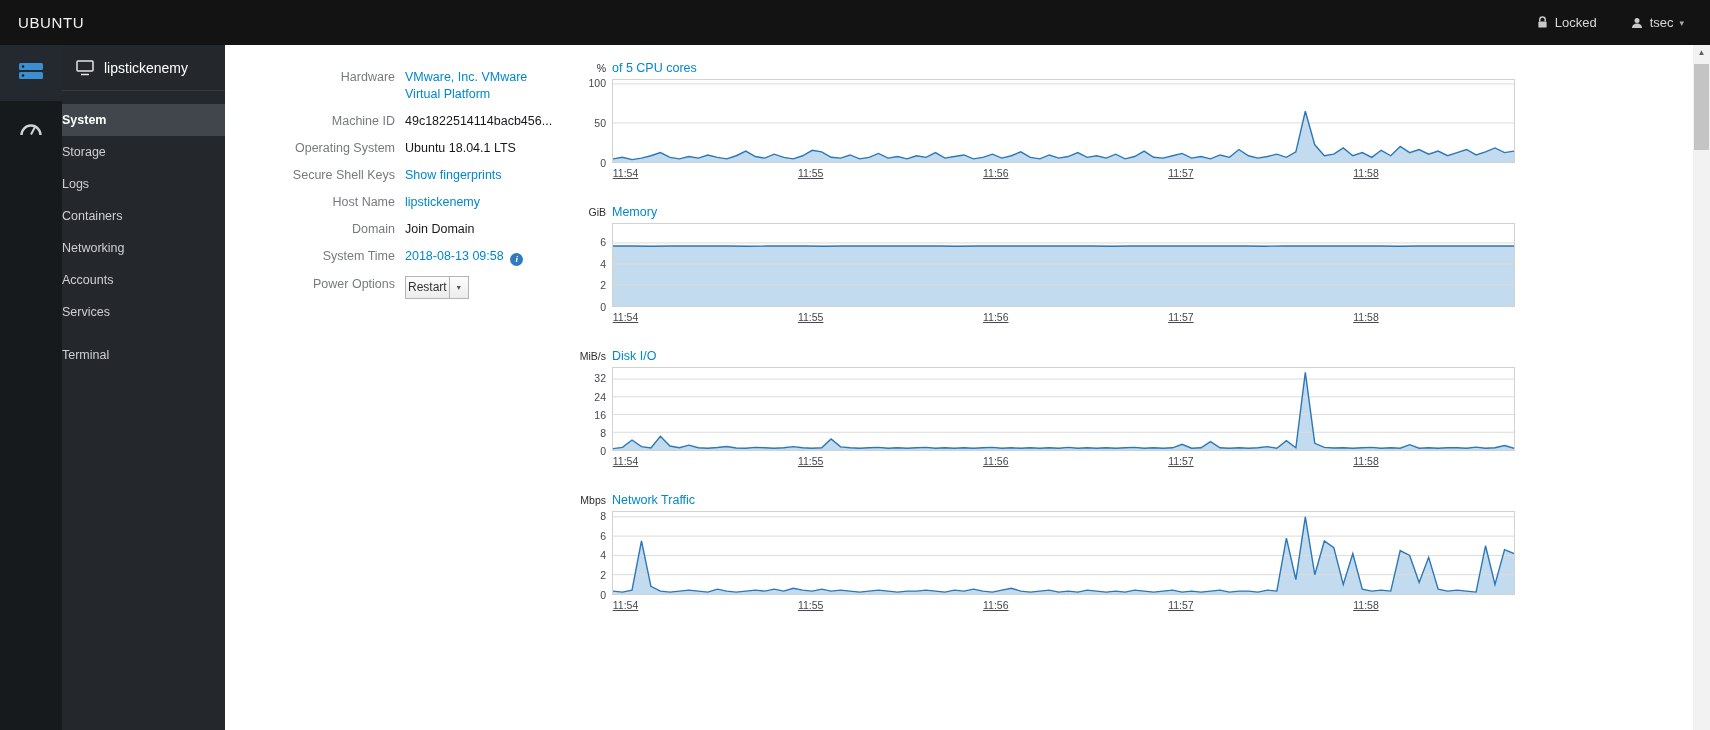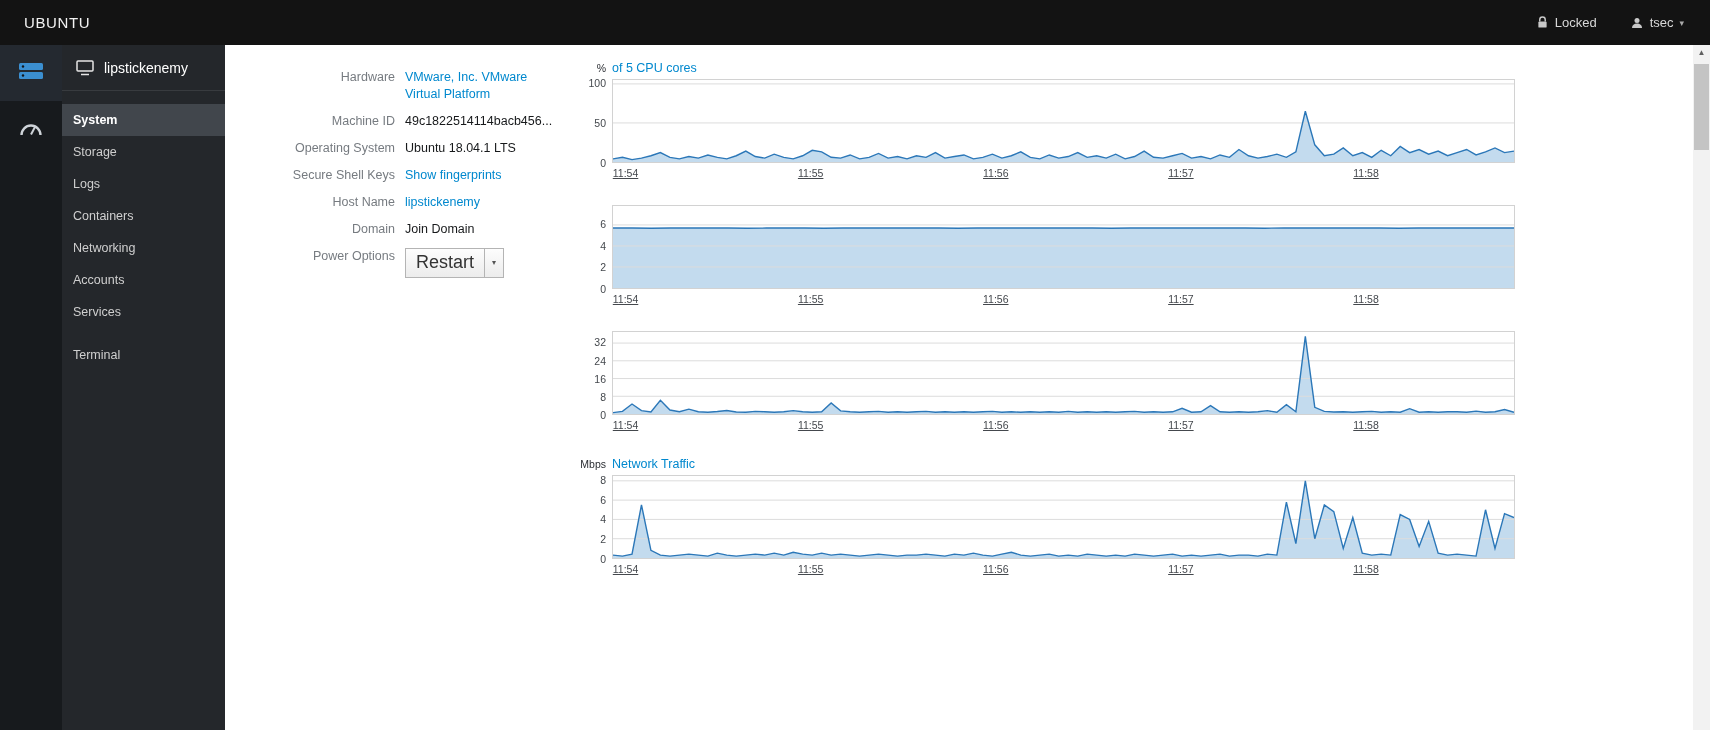--- a/index.html
+++ b/index.html
@@ -2,58 +2,58 @@
 <html style="--accent: #0088ce; --topbar-bg: #131313; --sidebar-bg: #24272b; --strip-bg: #171a1d; --active-bg: #41464c;"><head>
 <meta charset="utf-8">
 <style>
   * { margin:0; padding:0; box-sizing:border-box; }
   html,body { width:1710px; height:730px; overflow:hidden; background:#fff;
               font-family:"Liberation Sans", sans-serif; }
 
   
   .topbar { position:absolute; left:0; top:0; width:1710px; height:45px;
             background:var(--topbar-bg,#131313); display:flex; align-items:center; z-index:6; }
-  .brand { margin-left:24px; font-size:15px; letter-spacing:.6px; color:#f2f2f2; }
+  .brand { margin-left:18px; font-size:15px; letter-spacing:.6px; color:#f2f2f2; }
   .topbar-right { margin-left:auto; display:flex; height:100%; margin-right:18px; }
   .locked { display:flex; align-items:center; font-size:13px; color:#d8d8d8; padding:0 20px; cursor:pointer; }
   .locked .ticon, .user-menu .ticon { display:inline-flex; margin-right:7px; }
   .user-menu { display:flex; align-items:center; font-size:13px; color:#d8d8d8; height:100%;
                padding:0 8px 0 14px; cursor:pointer; }
   .caret-glyph { font-size:9px; color:#aaa; margin-left:6px; }
 
   
   .iconstrip { position:absolute; left:0; top:45px; bottom:0; width:62px; background:var(--strip-bg,#171a1d); }
   .icon-cell { height:56px; display:flex; align-items:center; justify-content:center; cursor:pointer; }
   .icon-cell.active { background:#242930; }
 
   
   .sidebar { position:absolute; left:62px; top:45px; bottom:0; width:163px;
              background:var(--sidebar-bg,#24272b); color:#d5d5d5; }
   .host-header { display:flex; align-items:center; padding:15px 12px 14px 14px;
                  color:#fff; font-size:14px; border-bottom:1px solid #383b3f; cursor:pointer; }
   .host-header .hicon { display:inline-flex; margin-right:10px; }
   .nav { padding-top:13px; }
-  .nav-item { padding:9px 11px; font-size:12.5px; color:#cfcfcf; cursor:pointer; }
+  .nav-item { padding:9px 0; font-size:12.5px; color:#cfcfcf; cursor:pointer; }
   .nav-item.active { background:var(--active-bg,#41464c); color:#fff; font-weight:bold; }
   .nav-item.gap { margin-top:11px; }
 
   
   .main { position:absolute; left:225px; top:45px; right:17px; bottom:0; background:#fff;
           display:flex; overflow:hidden; }
   .info-col { width:347px; flex:none; padding-top:24px; }
   .info-row { display:flex; margin-bottom:10px; font-size:12.5px; line-height:17px; align-items:flex-start; }
   .info-label { width:180px; flex:none; text-align:right; color:#767b80; padding-right:10px; }
   .info-value { max-width:152px; color:#17191b; }
   a.link, a.chart-title { color:var(--accent,#0088ce); text-decoration:none; cursor:pointer; }
   .info-ic { display:inline-block; width:13px; height:13px; border-radius:50%; background:#2f7bbd;
              color:#fff; font-size:9px; font-weight:bold; text-align:center; line-height:13px;
              font-family:"Liberation Serif", serif; font-style:italic; vertical-align:-2px; margin-left:3px; cursor:pointer; }
   .btn-group { display:inline-flex; }
   .btn { background:linear-gradient(#fdfdfd,#ececec); border:1px solid #b4b4b4; color:#333;
-         font-size:18px; padding:3px 10px 4px; cursor:pointer; font-family:inherit; }
+         font-size:12px; padding:3px 2px 4px; cursor:pointer; font-family:inherit; }
   .btn.caret { padding:3px 7px 4px; border-left:none; font-size:8px; color:#555; }
 
   
   .charts-col { padding-top:16px; width:943px; flex:none; }
   .chart { margin-bottom:25px; }
   .chart-header { display:flex; align-items:baseline; margin-bottom:4px; }
   .chart-unit { width:40px; flex:none; text-align:right; padding-right:6px; font-size:10.5px; color:#2b2e33; }
   .chart-title { font-size:12.5px; }
   .chart-body { display:flex; }
   .ylabels { width:40px; flex:none; height:84px; position:relative; }
@@ -160,20 +160,24 @@
       </div>
       <div class="info-row">
         <span class="info-label">Host Name</span>
         <a class="info-value link">lipstickenemy</a>
       </div>
       <div class="info-row">
         <span class="info-label">Domain</span>
         <span class="info-value">Join Domain</span>
       </div>
       <div class="info-row">
+        <span class="info-label">System Time</span>
+        <span class="info-value"><a class="link">2018-08-13 09:58</a> <span class="info-ic">i</span></span>
+      </div>
+      <div class="info-row">
         <span class="info-label">Power Options</span>
         <span class="btn-group">
           <button class="btn">Restart</button>
           <button class="btn caret"><span>▾</span></button>
         </span>
       </div>
     </div>
   <div class="charts-col">
       <div class="chart">
         <div class="chart-header">
@@ -199,20 +203,24 @@
               <span class="xtick" style="left: 1.5%;">11:54</span>
               <span class="xtick" style="left: 22%;">11:55</span>
               <span class="xtick" style="left: 42.5%;">11:56</span>
               <span class="xtick" style="left: 63%;">11:57</span>
               <span class="xtick" style="left: 83.5%;">11:58</span>
             </div>
           </div>
         </div>
       </div>
       <div class="chart">
+        <div class="chart-header">
+          <span class="chart-unit">GiB</span>
+          <a class="chart-title">Memory</a>
+        </div>
         <div class="chart-body">
           <div class="ylabels">
             <span class="ytick" style="top: 100%;">0</span>
             <span class="ytick" style="top: 74.359%;">2</span>
             <span class="ytick" style="top: 48.7179%;">4</span>
             <span class="ytick" style="top: 23.0769%;">6</span>
           </div>
           <div class="plot-col">
             <div class="plot">
               <svg viewBox="0 0 1000 100" preserveAspectRatio="none">
@@ -227,20 +235,24 @@
               <span class="xtick" style="left: 1.5%;">11:54</span>
               <span class="xtick" style="left: 22%;">11:55</span>
               <span class="xtick" style="left: 42.5%;">11:56</span>
               <span class="xtick" style="left: 63%;">11:57</span>
               <span class="xtick" style="left: 83.5%;">11:58</span>
             </div>
           </div>
         </div>
       </div>
       <div class="chart">
+        <div class="chart-header">
+          <span class="chart-unit">MiB/s</span>
+          <a class="chart-title">Disk I/O</a>
+        </div>
         <div class="chart-body">
           <div class="ylabels">
             <span class="ytick" style="top: 100%;">0</span>
             <span class="ytick" style="top: 78.3784%;">8</span>
             <span class="ytick" style="top: 56.7568%;">16</span>
             <span class="ytick" style="top: 35.1351%;">24</span>
             <span class="ytick" style="top: 13.5135%; text-align: center;">32</span>
           </div>
           <div class="plot-col">
             <div class="plot">

